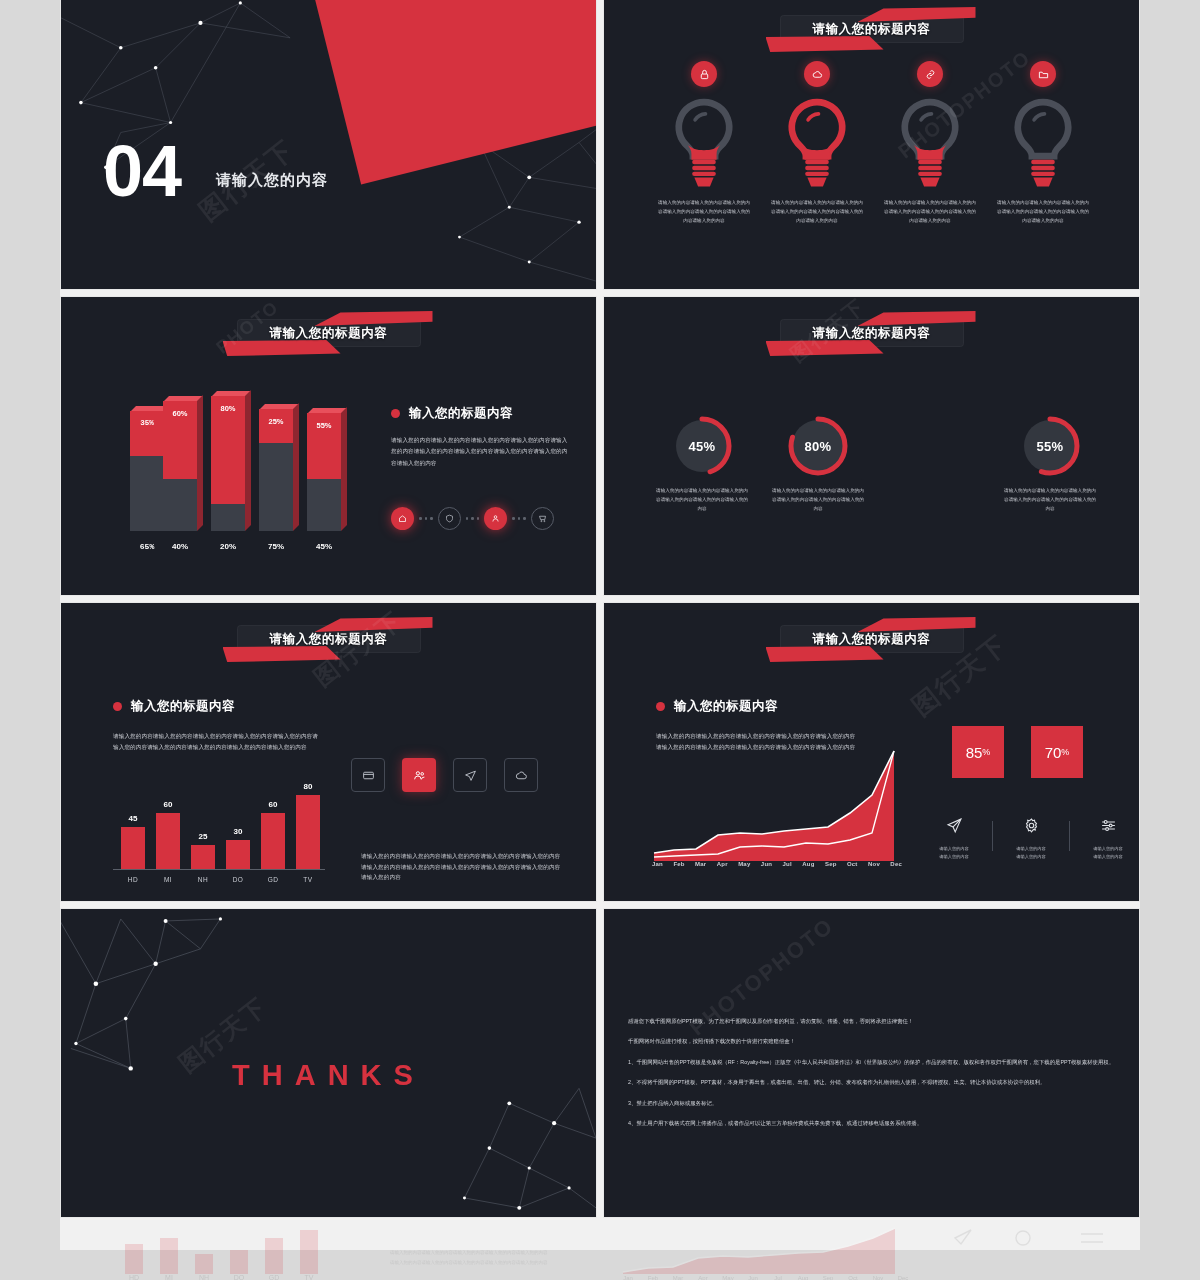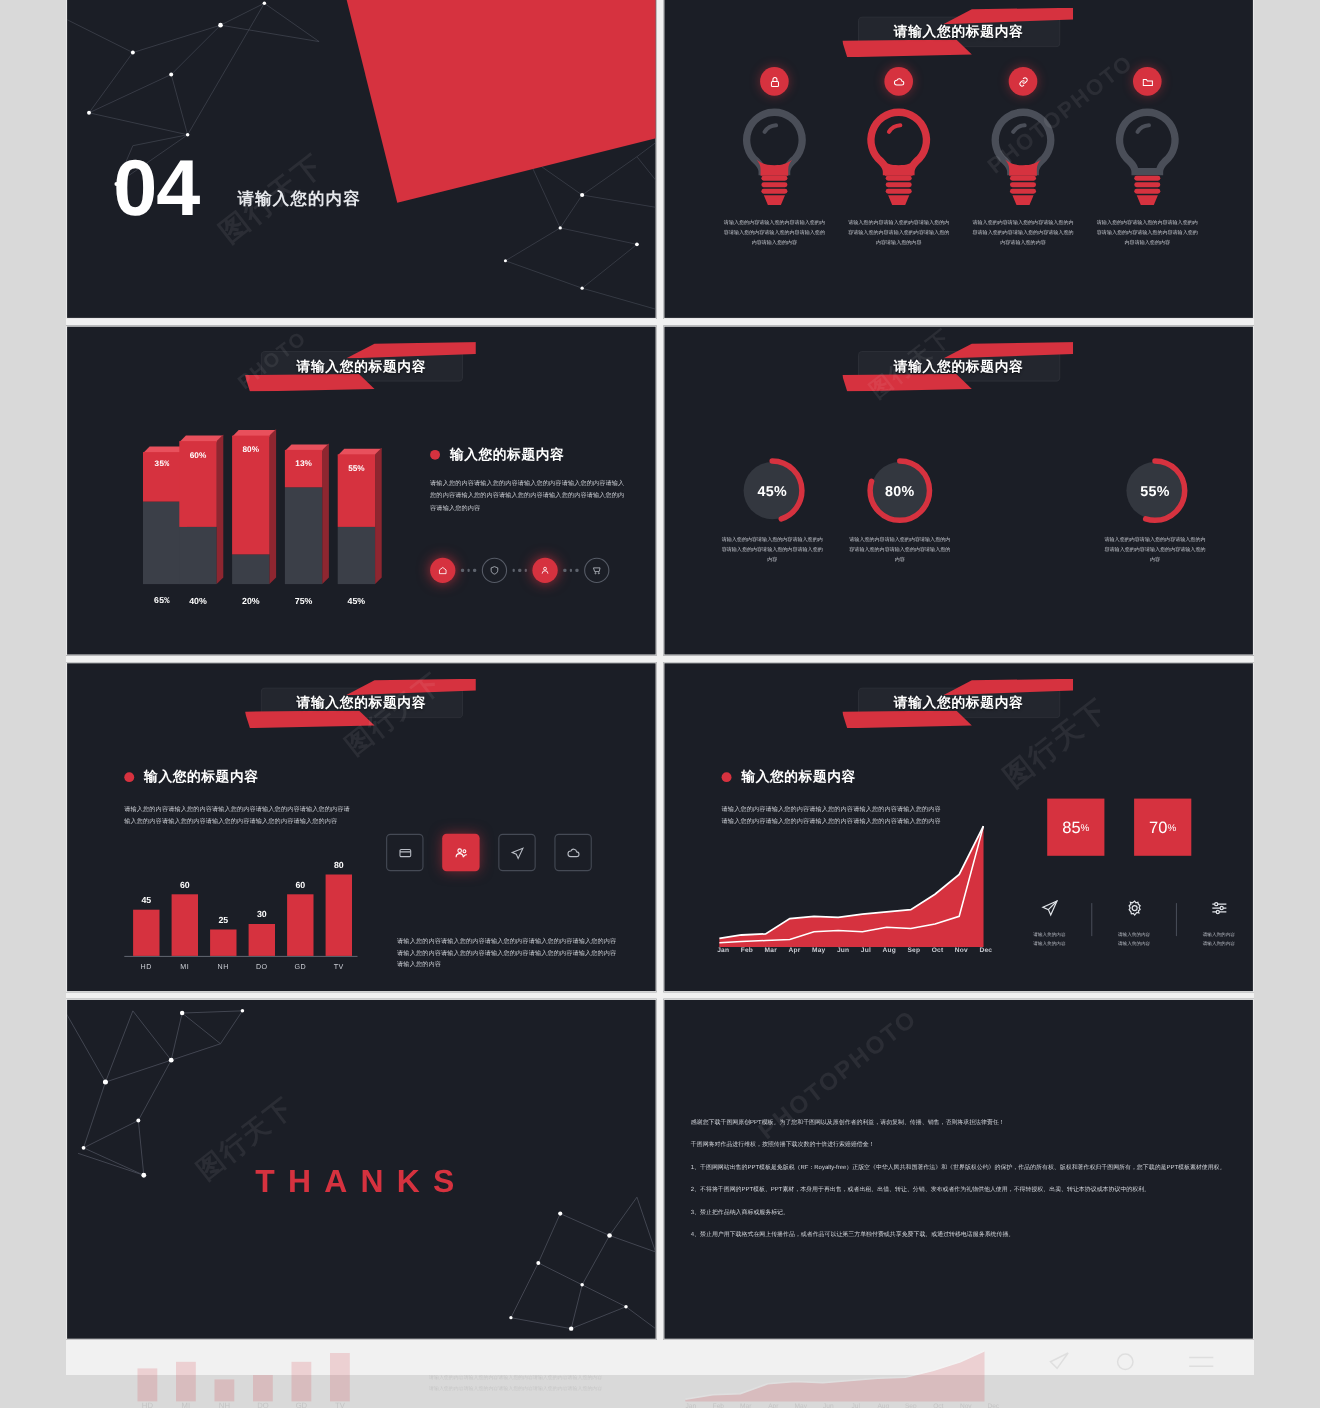--- a/index.html
+++ b/index.html
@@ -373,21 +373,21 @@
           <div class="seg-red" style="height:108px;">
             <div class="lbl-top">80%</div>
           </div>
           <div class="seg-gray" style="height:27px;"></div>
           <div class="lbl-bot">20%</div>
         </div>
         <div class="bar3d" style="left:150px; height:122px;">
           <div class="top-face"></div>
             <div class="side"></div>
           <div class="seg-red" style="height:34px;">
-            <div class="lbl-top">13%</div>
+            <div class="lbl-top">25%</div>
           </div>
           <div class="seg-gray" style="height:88px;"></div>
           <div class="lbl-bot">75%</div>
         </div>
         <div class="bar3d" style="left:198px; height:118px;">
           <div class="top-face"></div>
             <div class="side"></div>
           <div class="seg-red" style="height:66px;">
             <div class="lbl-top">55%</div>
           </div>

